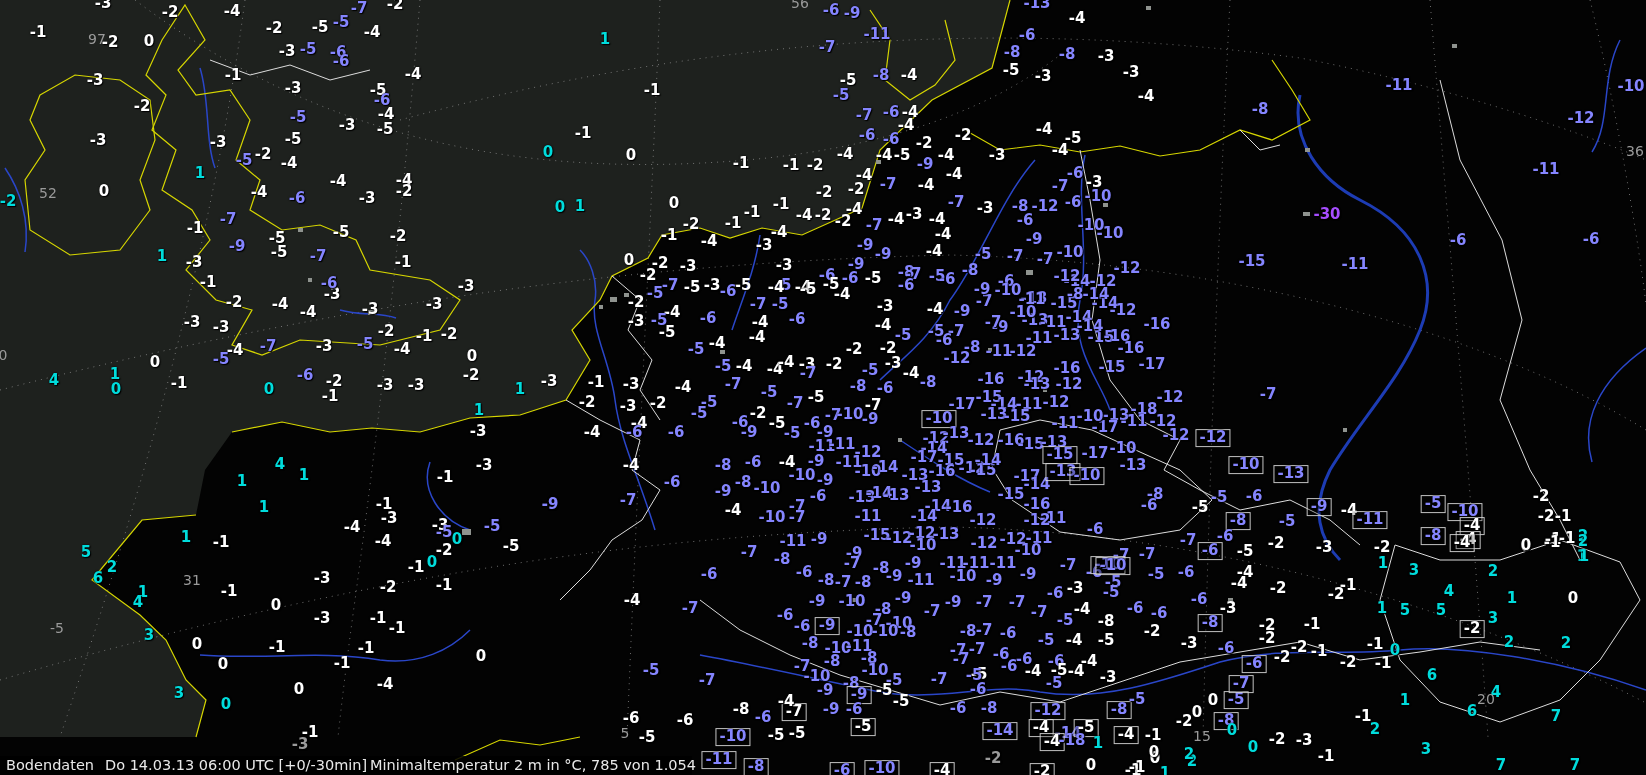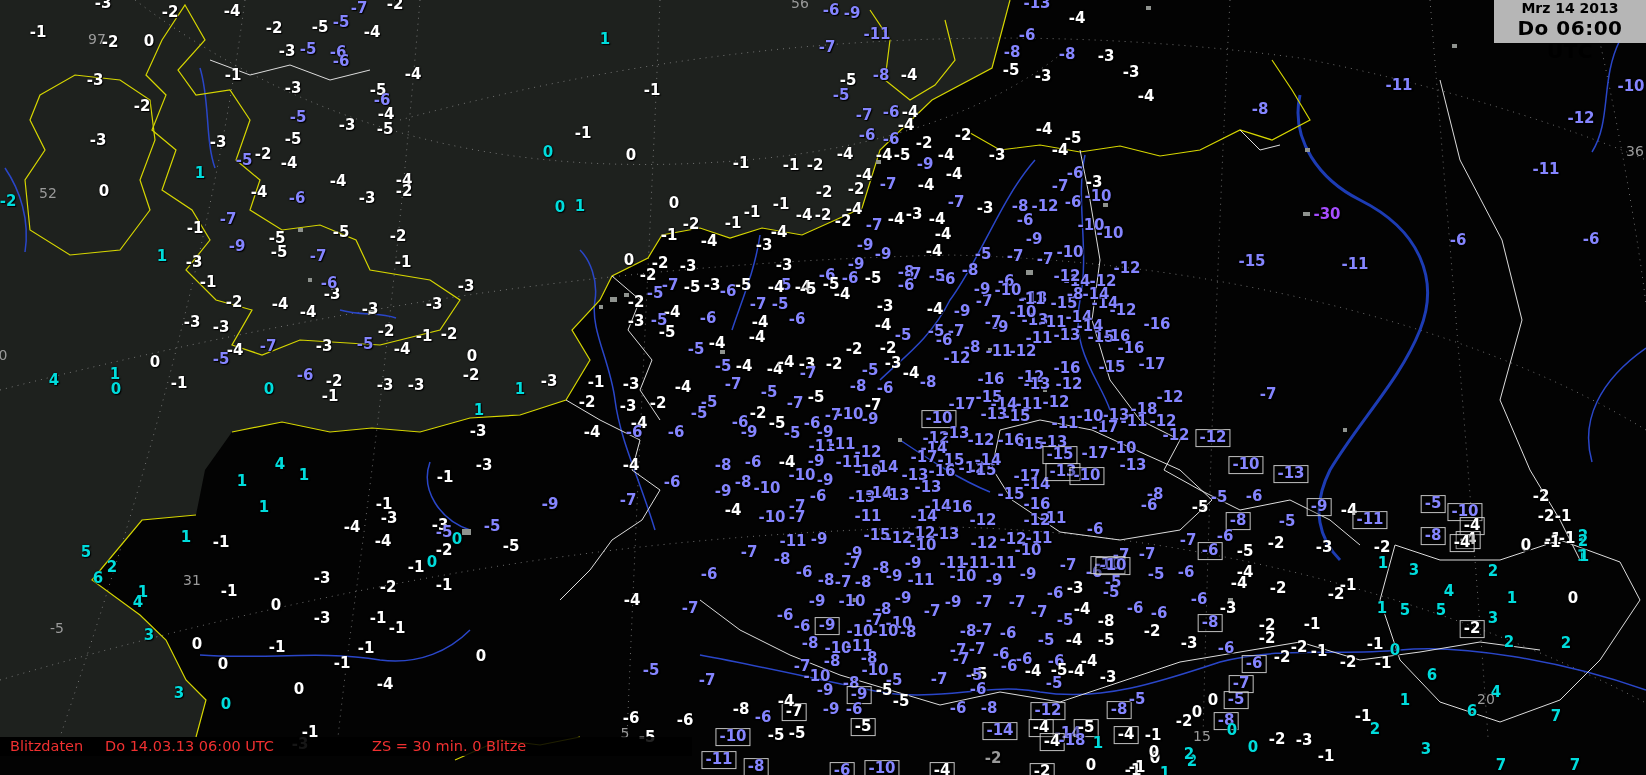--- a/index.html
+++ b/index.html
@@ -803,24 +803,20 @@
       <span class="gratlabel" style="left: 800px; top: 4px;">56</span>
       <span class="gratlabel" style="left: 192px; top: 581px;">31</span>
       <span class="gratlabel" style="left: 3px; top: 356px;">0</span>
       <span class="gratlabel" style="left: 57px; top: 629px;">-5</span>
       <span class="gratlabel" style="left: 625px; top: 734px;">5</span>
       <span class="gratlabel" style="left: 1202px; top: 737px;">15</span>
       <span class="gratlabel" style="left: 1486px; top: 700px;">20</span>
       <span class="gratlabel" style="left: 1635px; top: 152px;">36</span>
     </div>
 
-<div id="stamp">
-  <div class="d1">Mrz 14 2013</div>
-  <div class="d2">Do 06:00 UTC</div>
+
+<div id="row2" class="statusrow">
+  <span class="white" style="left:6px">Bodendaten</span>
+  <span class="white" style="left:105px">Do 14.03.13 06:00 UTC [+0/-30min]</span>
+  <span class="white" style="left:370px">Minimaltemperatur 2 m in °C, 785 von 1.054</span>
 </div>
 
-<div id="row1" class="statusrow">
-  <span class="red" style="left:10px">Blitzdaten</span>
-  <span class="red" style="left:105px">Do 14.03.13 06:00 UTC</span>
-  <span class="red" style="left:372px">ZS = 30 min. 0 Blitze</span>
 </div>
 
-</div>
-
 </body></html>

